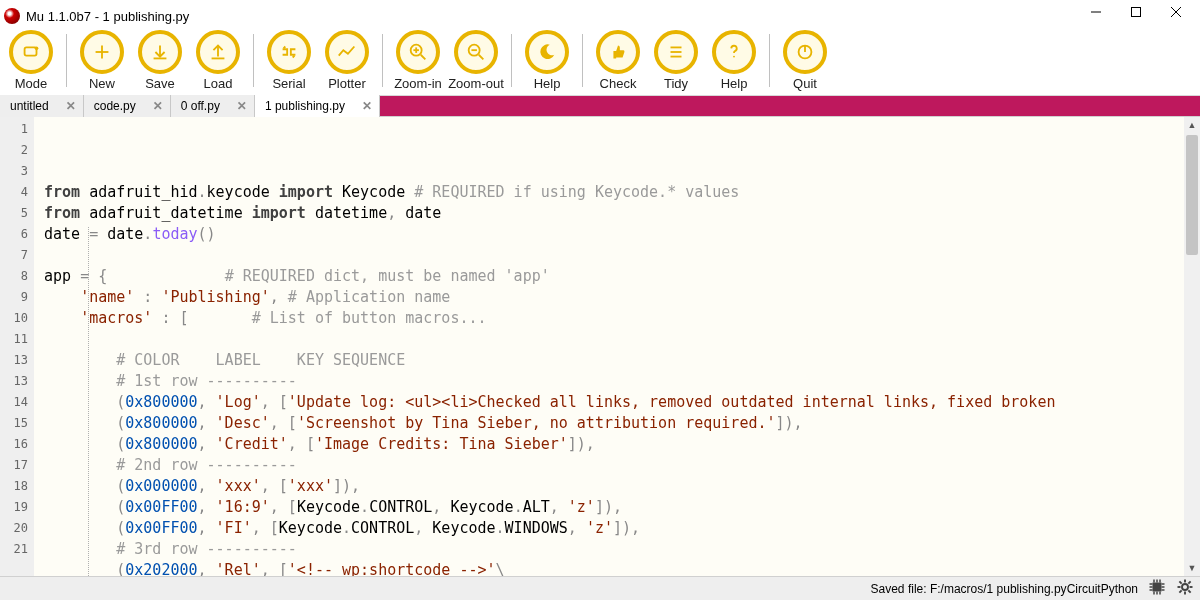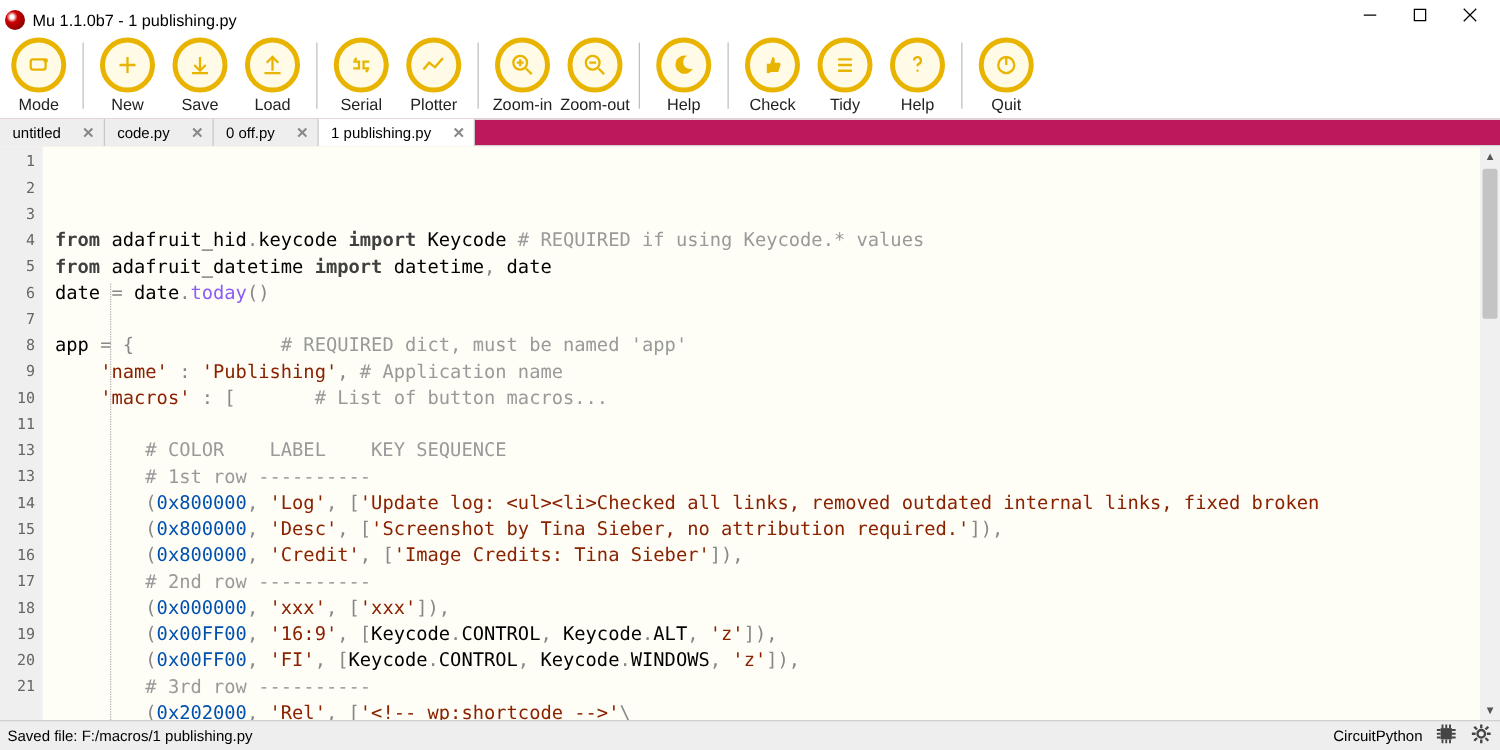--- a/index.html
+++ b/index.html
@@ -153,20 +153,21 @@
   }
 
   
   .statusbar {
     height: 24px;
     background: #eeeeee;
     border-top: 1px solid #d0d0d0;
     display: flex; align-items: center;
     padding: 0 6px;
     font-size: 12px;
+    text-align: right;
   }
   .statusbar .msg { flex: 1; }
   .statusbar .right { display: flex; align-items: center; gap: 10px; }
   .status-icon svg { width: 18px; height: 18px; fill: #444; }
 </style>
 </head>
 <body>
 
 <div class="titlebar">
   <div class="app-icon"></div>

